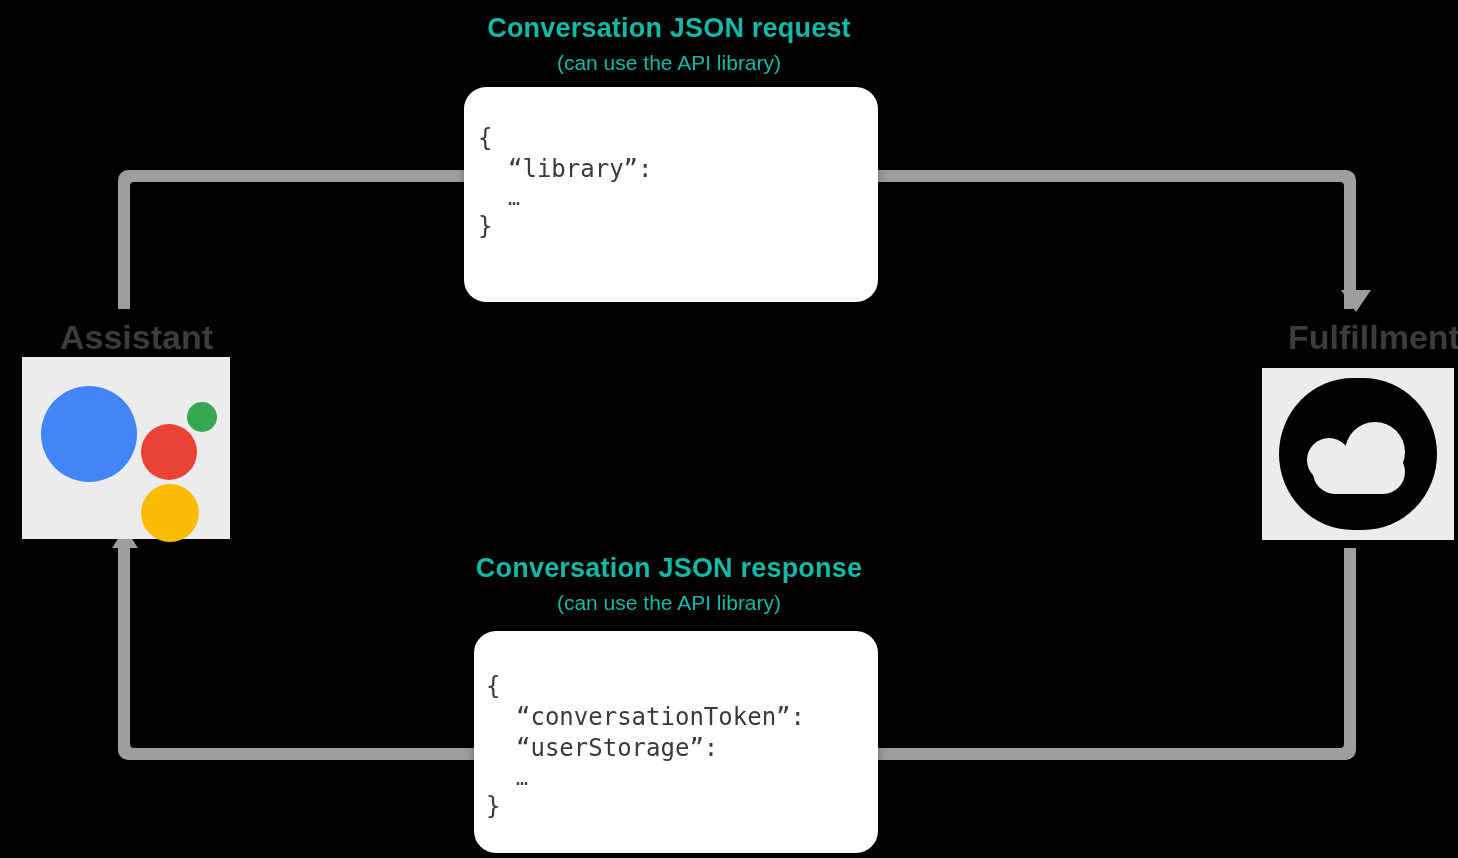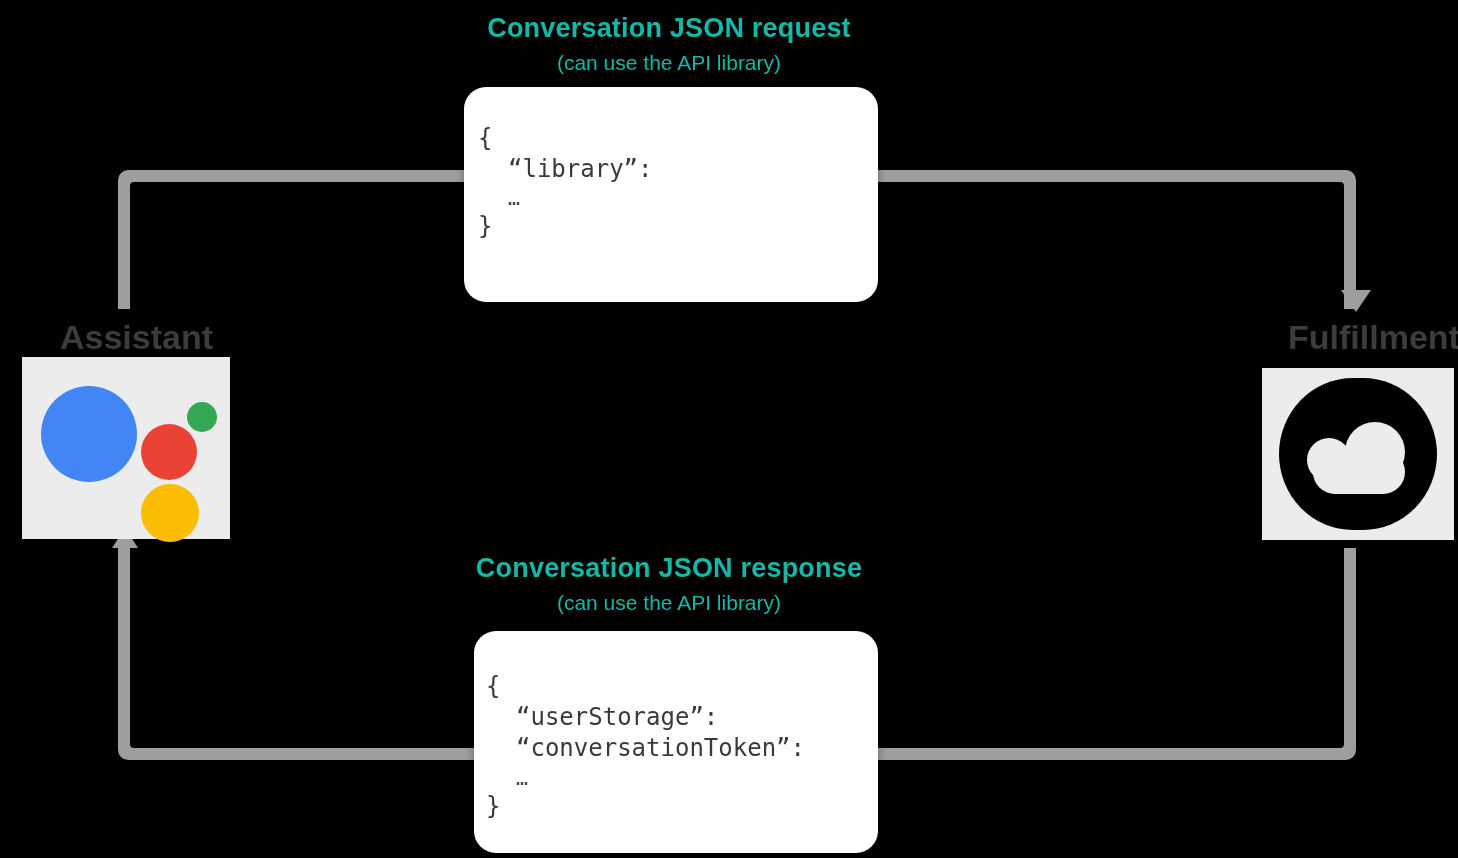--- a/index.html
+++ b/index.html
@@ -252,22 +252,22 @@
   <div class="band-mask" id="flow-response-mask"></div>
   <div class="arrow-head" id="arrow-head-up"></div>
 
   <div class="flow-label" id="label-response">
     <span class="title">Conversation JSON response</span>
     <span class="subtitle">(can use the API library)</span>
   </div>
 
   <div class="json-card" id="json-card-response">
     <span class="json-line">{</span>
+    <span class="json-line indent">“conversationToken”:</span>
     <span class="json-line indent">“userStorage”:</span>
-    <span class="json-line indent">“conversationToken”:</span>
     <span class="json-line indent ellipsis">…</span>
     <span class="json-line">}</span>
   </div>
 
   <div class="node-caption" id="assistant-caption">Assistant</div>
   <div class="node-tile" id="assistant-tile">
     <div class="assistant-logo">
       <span class="dot" id="dot-blue"></span>
       <span class="dot" id="dot-red"></span>
       <span class="dot" id="dot-green"></span>

